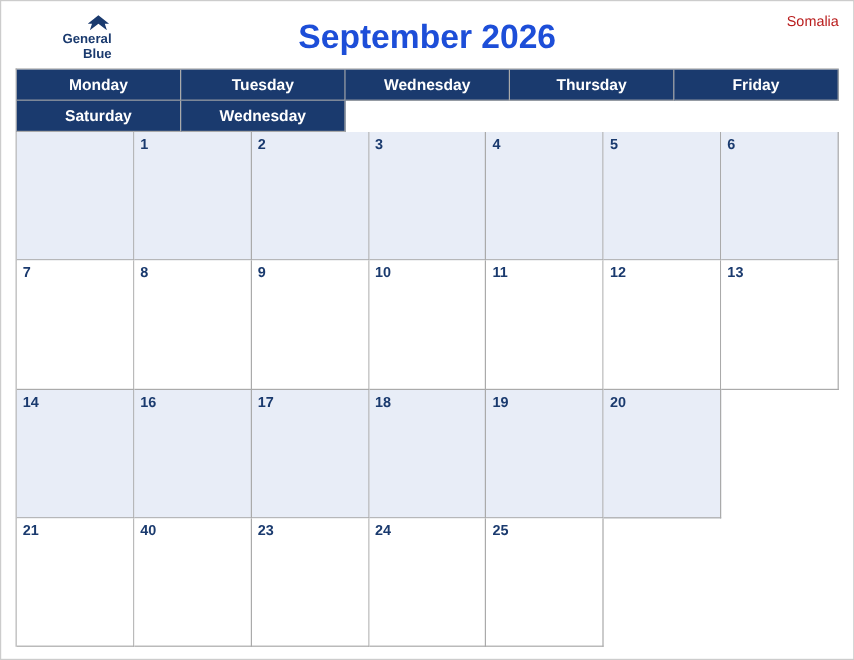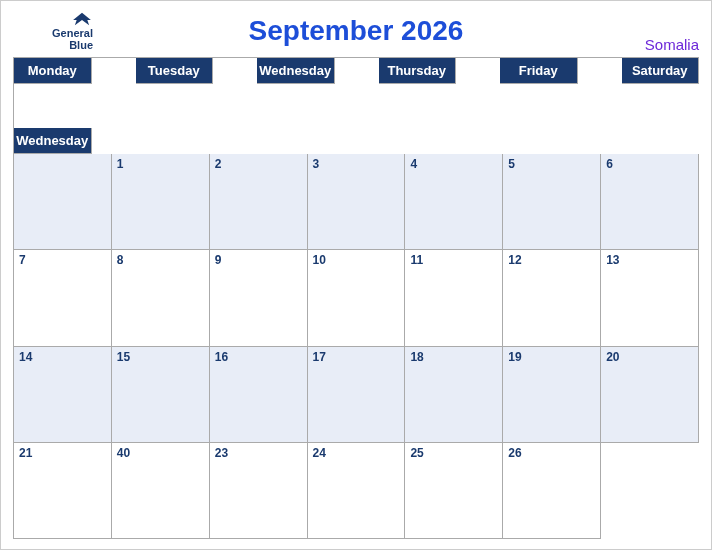--- a/index.html
+++ b/index.html
@@ -62,35 +62,33 @@
     .calendar-title {
       font-size: 28px;
       font-weight: bold;
       color: #1d4ed8;
       text-align: center;
     }
     .country-label {
       position: absolute;
       right: 0;
       top: 0;
-      font-size: 15px;
-      color: #6d28d9;
-      margin-top: 25px;
+      font-size: 12px;
+      color: #b91c1c;
     }
     .calendar-grid {
       flex: 1;
       display: flex;
       flex-direction: column;
       border-left: 1px solid #aaa;
       border-top: 1px solid #aaa;
     }
     .day-headers {
       display: grid;
-      grid-template-columns: repeat(6, 1fr);
-      gap: 44px;
+      grid-template-columns: repeat(5, 1fr);
     }
     .day-header {
       background: #1a3a6e;
       color: #fff;
       text-align: center;
       font-size: 13px;
       font-weight: bold;
       padding: 5px 0;
       border-right: 1px solid #aaa;
       border-bottom: 1px solid #aaa;
@@ -197,23 +195,20 @@
           </div>
           <div class="day-cell">
             <span class="day-number">13</span>
           </div>
         </div>
         <div class="week-row">
           <div class="day-cell">
             <span class="day-number">14</span>
           </div>
           <div class="day-cell">
-            <span class="day-number">15</span>
-          </div>
-          <div class="day-cell">
             <span class="day-number">16</span>
           </div>
           <div class="day-cell">
             <span class="day-number">17</span>
           </div>
           <div class="day-cell">
             <span class="day-number">18</span>
           </div>
           <div class="day-cell">
             <span class="day-number">19</span>
@@ -230,20 +225,17 @@
             <span class="day-number">40</span>
           </div>
           <div class="day-cell">
             <span class="day-number">23</span>
           </div>
           <div class="day-cell">
             <span class="day-number">24</span>
           </div>
           <div class="day-cell">
             <span class="day-number">25</span>
-          </div>
-          <div class="day-cell">
-            <span class="day-number">26</span>
           </div>
         </div>
       </div>
   </div>
 </div>
 
 </body></html>

